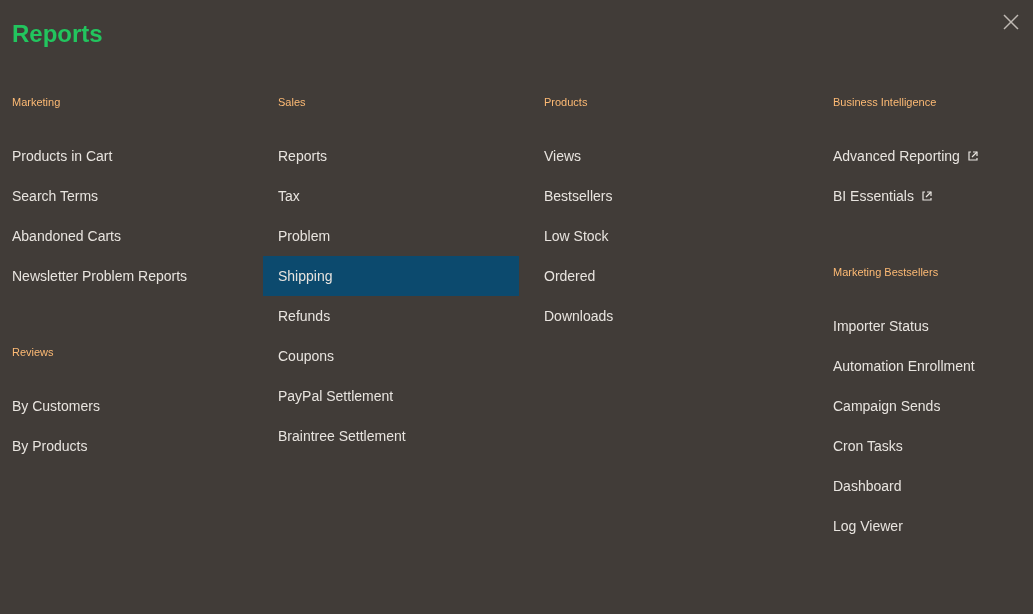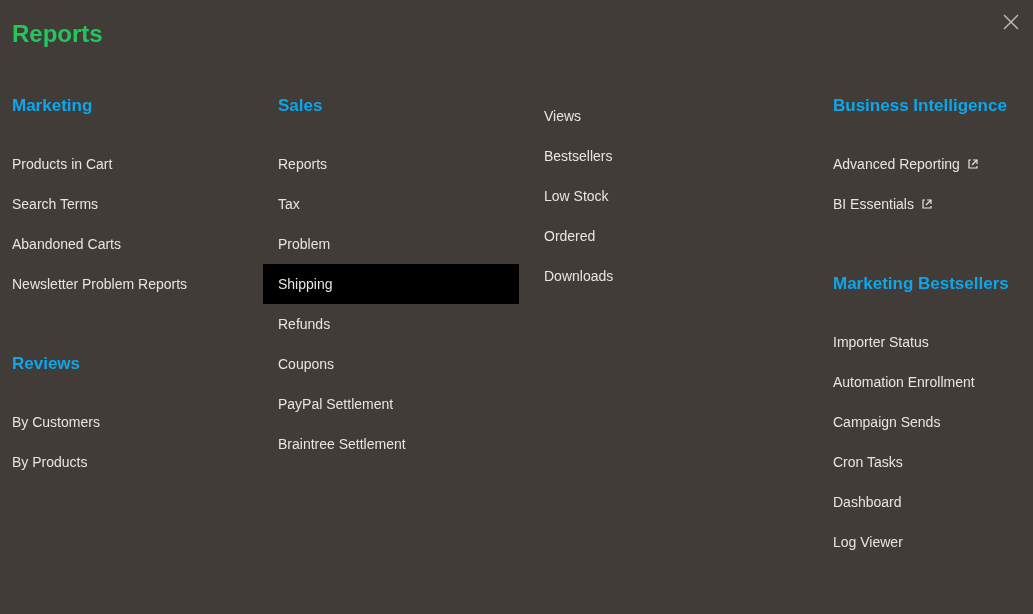--- a/index.html
+++ b/index.html
@@ -47,42 +47,42 @@
       flex: 0 0 auto;
     }
     .col-1 { width: 266px; }
     .col-2 { width: 266px; }
     .col-3 { width: 270px; }
     .col-4 { width: 220px; margin-left: 19px; }
     .section {
       margin-bottom: 50px;
     }
     .section-title {
-      font-size: 17px;
-      font-weight: 700;
-      color: #0ea5e9;
+      font-size: 11px;
+      font-weight: 400;
+      color: #fdba74;
       padding: 0 0 0 0;
       margin-bottom: 28px;
     }
     .menu-item {
       display: block;
       color: #e8e4df;
       font-size: 14px;
       font-weight: 400;
       cursor: pointer;
       padding: 12px 15px 12px 15px;
       margin-left: -15px;
       margin-right: 0;
       white-space: nowrap;
     }
     .col-2 .menu-item {
       margin-right: 25px;
     }
     .menu-item.hovered {
-      background: #000000;
+      background: #0c4a6e;
     }
     .menu-item .ext-icon {
       display: inline-block;
       vertical-align: top;
       margin-left: 4px;
       width: 10px;
       height: 10px;
     }
     .menu-item .ext-icon svg {
       width: 10px;
@@ -129,20 +129,21 @@
         <a class="menu-item hovered">Shipping</a>
         <a class="menu-item">Refunds</a>
         <a class="menu-item">Coupons</a>
         <a class="menu-item">PayPal Settlement</a>
         <a class="menu-item">Braintree Settlement</a>
       </div>
     </div>
 
     <div class="col col-3">
       <div class="section">
+        <div class="section-title">Products</div>
         <a class="menu-item">Views</a>
         <a class="menu-item">Bestsellers</a>
         <a class="menu-item">Low Stock</a>
         <a class="menu-item">Ordered</a>
         <a class="menu-item">Downloads</a>
       </div>
     </div>
 
     <div class="col col-4">
       <div class="section">

